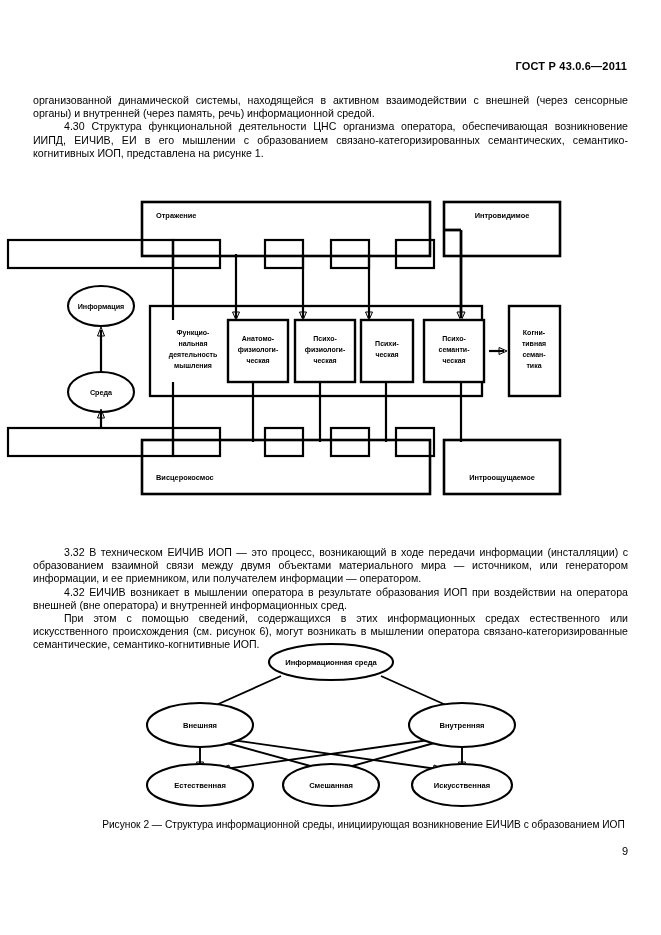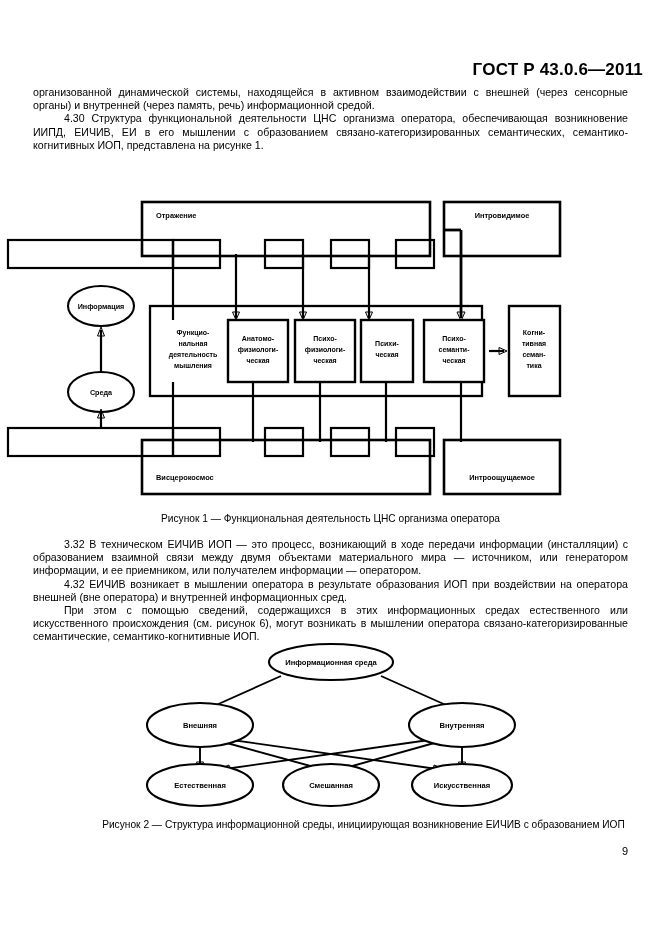--- a/index.html
+++ b/index.html
@@ -12,33 +12,34 @@
     width: 661px;
     height: 935px;
     background: #ffffff;
     font-family: "Liberation Sans", "DejaVu Sans", sans-serif;
     color: #000000;
     overflow: hidden;
   }
   .std-header {
     position: absolute;
     top: 60px;
-    right: 18px;
-    font-size: 17px;
+    right: 34px;
+    font-size: 11px;
     font-weight: bold;
     letter-spacing: 0.2px;
   }
   .body-text {
     position: absolute;
     left: 33px;
     width: 595px;
     font-size: 10.6px;
     line-height: 13.2px;
     text-align: justify;
     text-justify: inter-word;
+    margin-top: 8px;
   }
   .body-text p {
     margin: 0;
   }
   .body-text p.ind {
     text-indent: 31px;
   }
   #intro-block { top: 86px; }
   #mid-block   { top: 538px; }
 
@@ -185,21 +186,20 @@
       <text class="lbl lbl-sm" x="454" y="156" text-anchor="middle">семанти-</text>
       <text class="lbl lbl-sm" x="454" y="167" text-anchor="middle">ческая</text>
 
       <text class="lbl lbl-sm" x="534" y="139" text-anchor="middle">Когни-</text>
       <text class="lbl lbl-sm" x="534" y="150" text-anchor="middle">тивная</text>
       <text class="lbl lbl-sm" x="534" y="161" text-anchor="middle">семан-</text>
       <text class="lbl lbl-sm" x="534" y="172" text-anchor="middle">тика</text>
     </svg>
   </div>
 
-  <div class="fig-caption" id="fig1-caption">Рисунок  1 — Функциональная деятельность ЦНС организма оператора</div>
 
   <div class="body-text" id="mid-block">
     <p class="ind">3.32  В техническом ЕИЧИВ ИОП — это процесс, возникающий в ходе передачи информации (инсталляции) с образованием взаимной связи между двумя объектами материального мира — источником, или генератором информации, и ее приемником, или получателем информации — оператором.</p>
     <p class="ind">4.32  ЕИЧИВ возникает в мышлении оператора в результате образования ИОП при воздействии на оператора внешней (вне оператора) и внутренней информационных сред.</p>
     <p class="ind">При этом с помощью сведений, содержащихся в этих информационных средах естественного или искусственного происхождения (см. рисунок 6), могут возникать в мышлении оператора связано-категоризированные семантические, семантико-когнитивные ИОП.</p>
   </div>
 
   <div class="figure" id="figure2">
     <svg width="661" height="172" viewBox="0 0 661 172" xmlns="http://www.w3.org/2000/svg">
 

